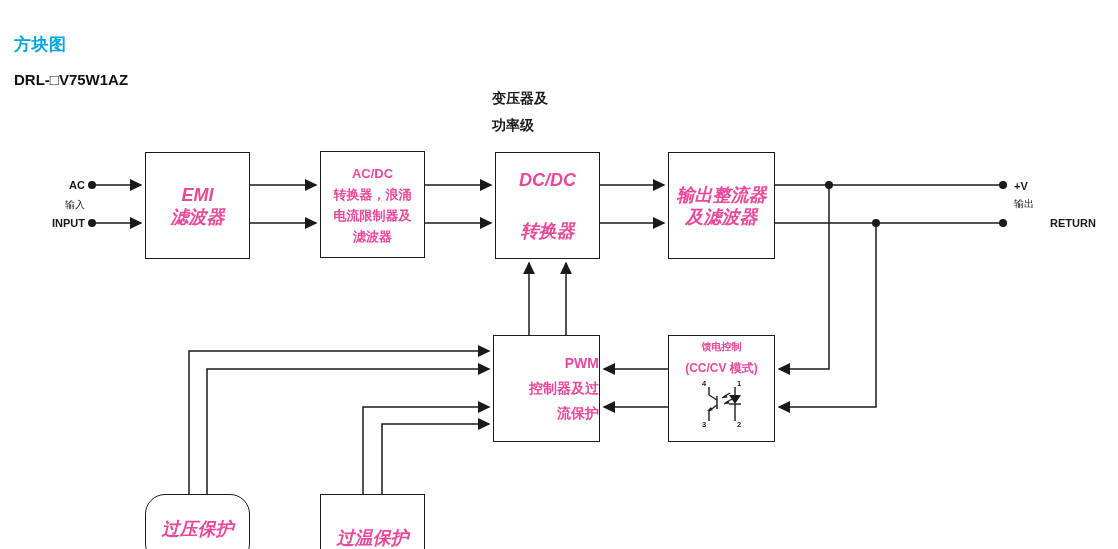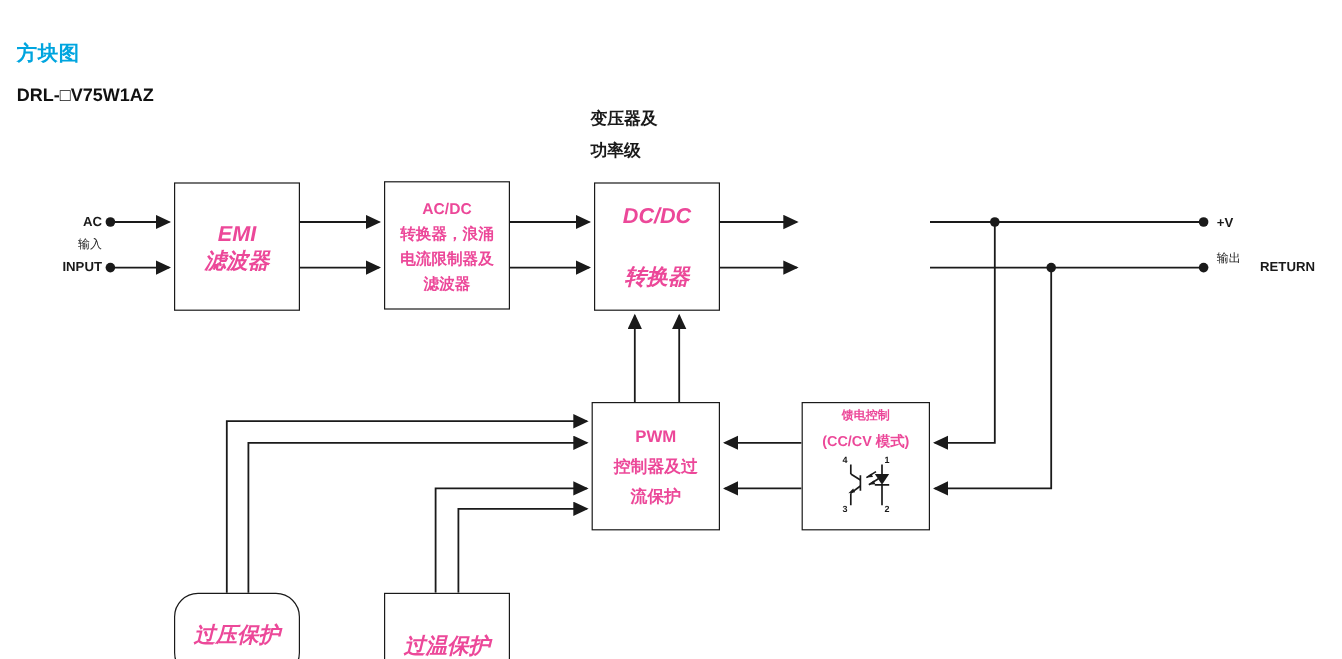--- a/index.html
+++ b/index.html
@@ -38,21 +38,21 @@
   <div class="abs model" style="left:14px;top:47px;">DRL-□V75W1AZ</div>
 
   <div class="abs note" style="left:492px;top:66px;">变压器及</div>
   <div class="abs note" style="left:492px;top:93px;">功率级</div>
 
   <div class="abs io-lab r" style="left:40px;top:155px;width:45px;">AC</div>
   <div class="abs io-cjk r" style="left:40px;top:173px;width:45px;">输入</div>
   <div class="abs io-lab r" style="left:28px;top:193px;width:57px;">INPUT</div>
 
   <div class="abs io-lab" style="left:1014px;top:156px;">+V</div>
-  <div class="abs io-cjk" style="left:1014px;top:184px;">输出</div>
+  <div class="abs io-cjk" style="left:1014px;top:172px;">输出</div>
   <div class="abs io-lab" style="left:1014px;top:193px;padding-left:36px;">RETURN</div>
 
   <svg id="wires" width="1118" height="549" viewBox="0 0 1118 549">
     <defs>
       <marker id="arr" markerWidth="10" markerHeight="9" refX="7.5" refY="4" orient="auto">
         <path d="M0,0 L8.5,4 L0,8 Z" fill="#1a1a1a"></path>
       </marker>
     </defs>
     <g stroke="#1a1a1a" stroke-width="1.5" fill="none">
 
@@ -106,22 +106,26 @@
     <span class="ln">转换器，浪涌</span>
     <span class="ln">电流限制器及</span>
     <span class="ln">滤波器</span>
   </div>
 
   <div class="block fs15" style="left:495px;top:128px;width:105px;height:107px;gap:29px;">
     <span class="ln">DC/DC</span>
     <span class="ln">转换器</span>
   </div>
 
+  <div class="block fs15" style="left:668px;top:128px;width:107px;height:107px;">
+    <span class="ln">输出整流器</span>
+    <span class="ln">及滤波器</span>
+  </div>
 
-  <div class="block fs14" style="left:493px;top:311px;width:107px;height:107px;">
+  <div class="block fs14" style="left:493px;top:311px;width:107px;height:107px;align-items:flex-end;">
     <span class="ln">PWM</span>
     <span class="ln">控制器及过</span>
     <span class="ln">流保护</span>
   </div>
 
   <div class="block" style="left:668px;top:311px;width:107px;height:107px;justify-content:flex-start;">
     <span class="ln fb-title">馈电控制</span>
     <span class="ln fb-sub">(CC/CV 模式)</span>
 
     <svg width="58" height="52" viewBox="0 0 58 52" style="margin-top:2px;">

